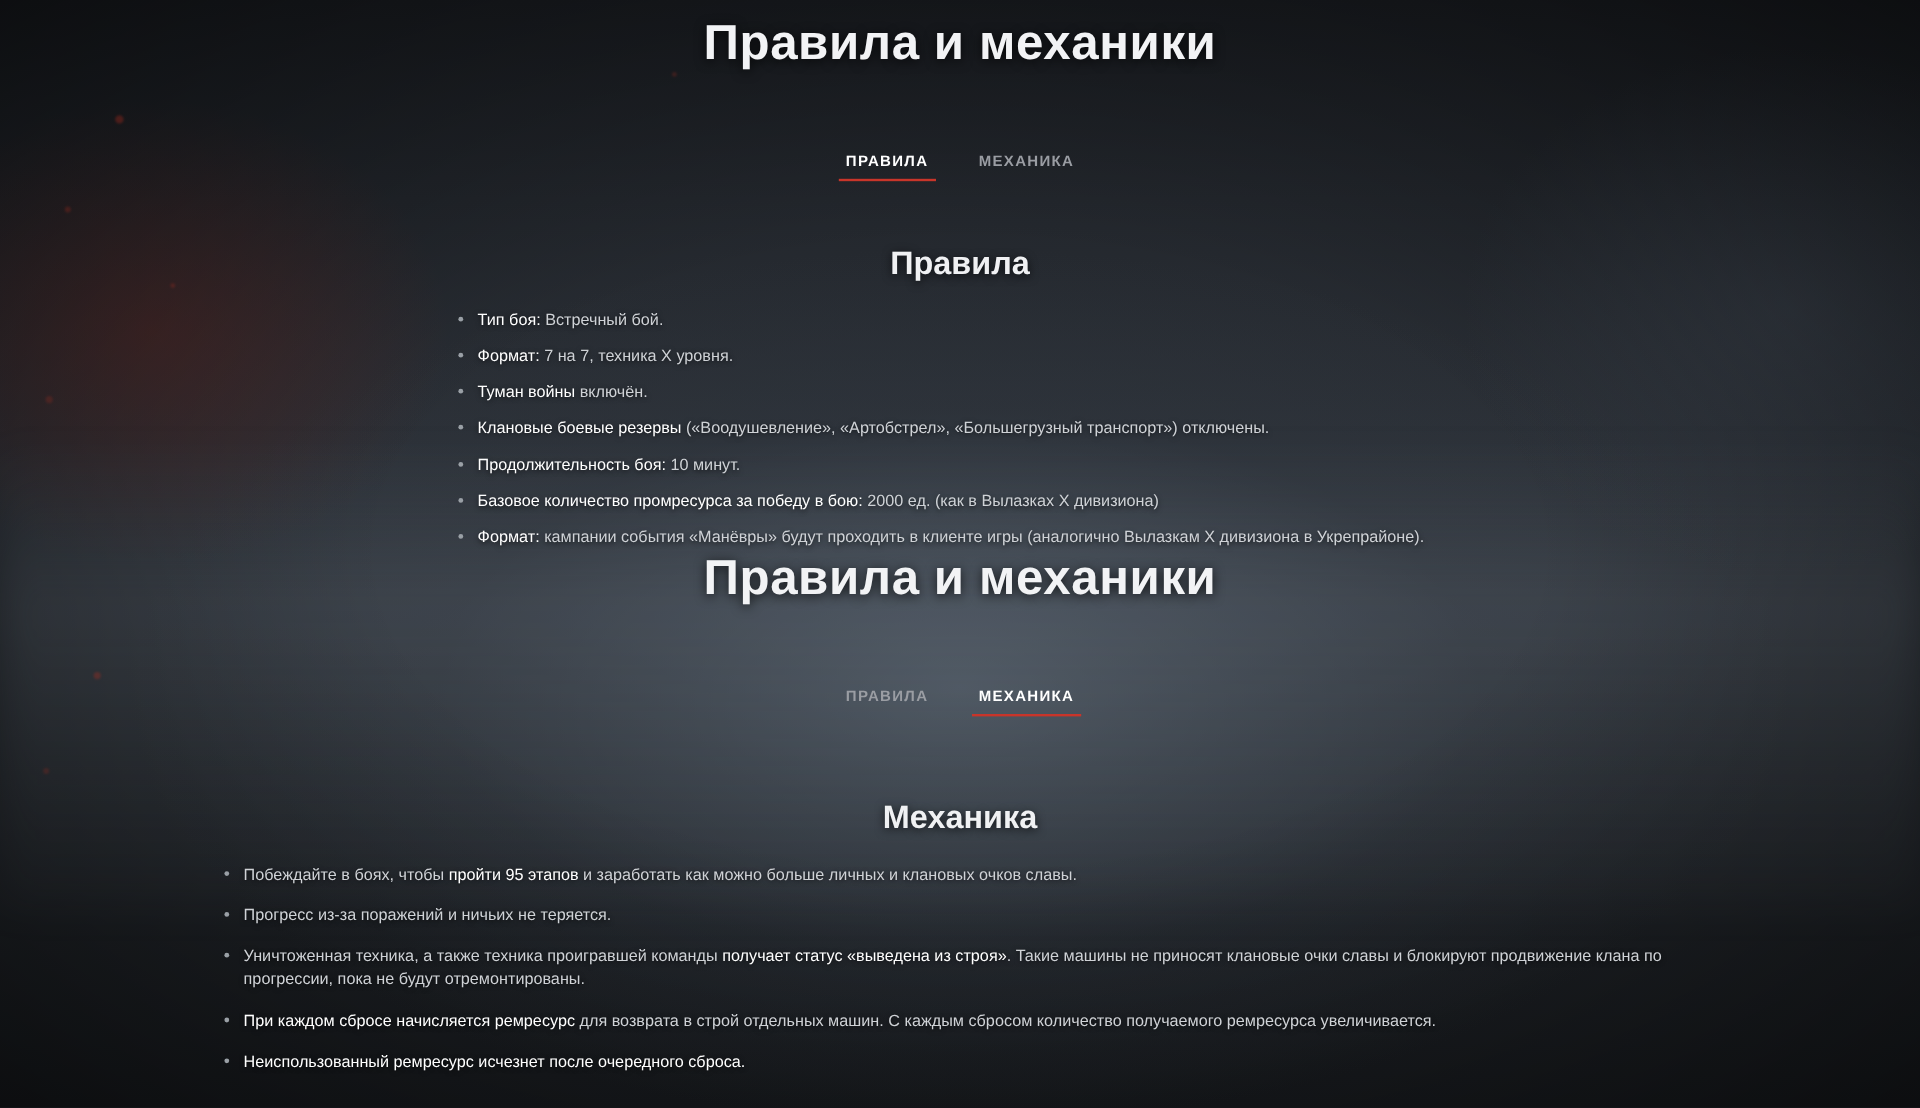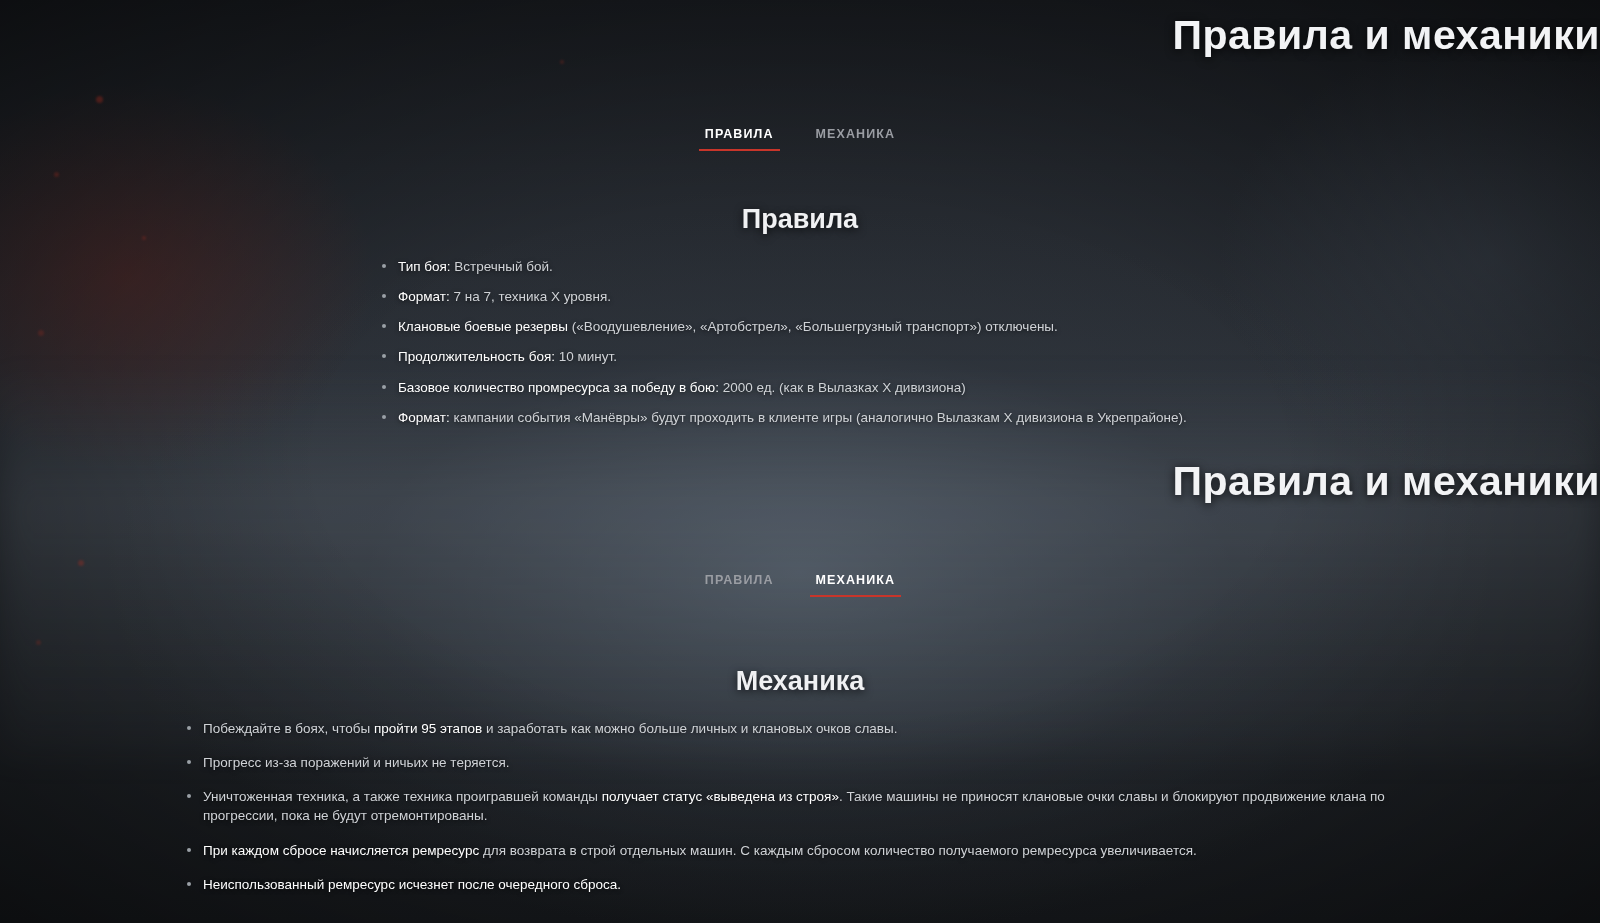--- a/index.html
+++ b/index.html
@@ -72,21 +72,21 @@
   
   .section {
     position: absolute;
     left: 0;
     width: 1600px;
   }
   .section-rules { top: 0; height: 462px; }
   .section-mech  { top: 444px; height: 479px; }
 
   .section-title {
-    text-align: right;
+    text-align: center;
     font-size: 41px;
     font-weight: bold;
     letter-spacing: .5px;
     color: #f2f3f5;
     text-shadow: 0 2px 10px rgba(0,0,0,.75);
     margin: 0;
   }
   .section-rules .section-title { padding-top: 12px; }
   .section-mech  .section-title { padding-top: 14px; }
 
@@ -191,20 +191,21 @@
       <div class="tab">
         <span>МЕХАНИКА</span>
       </div>
     </div>
 
     <h2 class="block-title">Правила</h2>
 
     <ul class="list rules-list">
       <li><b>Тип боя:</b><span> Встречный бой.</span></li>
       <li><b>Формат:</b><span> 7 на 7, техника X уровня.</span></li>
+      <li><b>Туман войны</b><span> включён.</span></li>
       <li><b>Клановые боевые резервы</b><span> («Воодушевление», «Артобстрел», «Большегрузный транспорт») отключены.</span></li>
       <li><b>Продолжительность боя:</b><span> 10 минут.</span></li>
       <li><b>Базовое количество промресурса за победу в бою:</b><span> 2000 ед. (как в Вылазках X дивизиона)</span></li>
       <li><b>Формат:</b><span> кампании события «Манёвры» будут проходить в клиенте игры (аналогично Вылазкам X дивизиона в Укрепрайоне).</span></li>
     </ul>
   </div>
 
   <div class="section section-mech">
     <h1 class="section-title">Правила и механики</h1>
 

